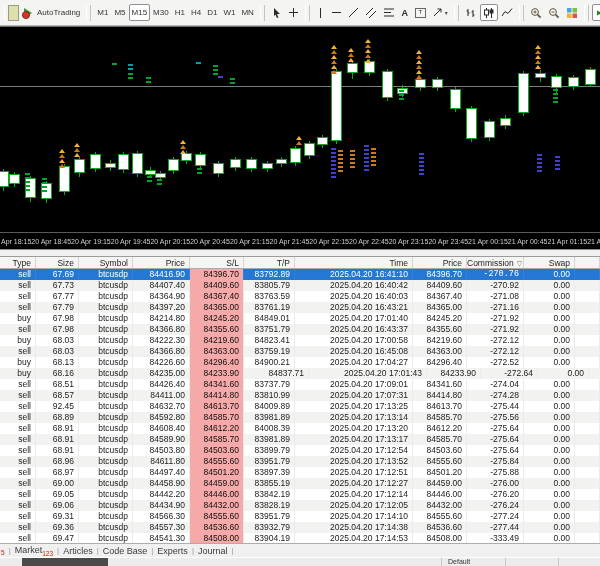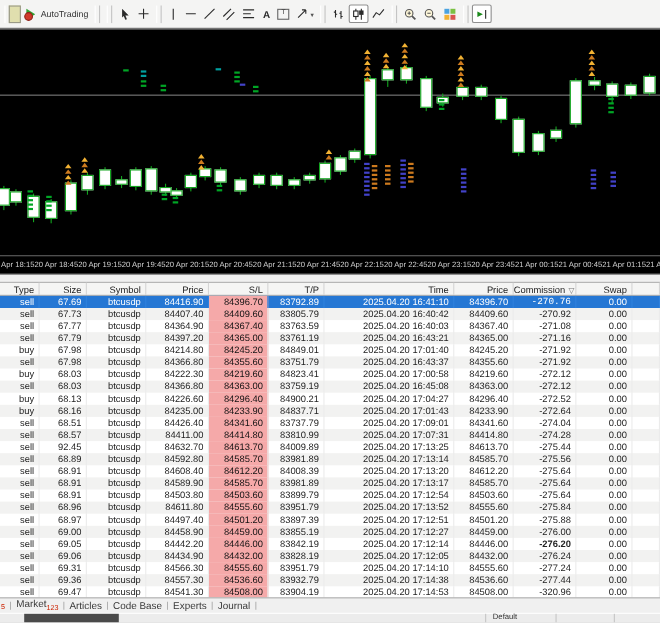--- a/index.html
+++ b/index.html
@@ -78,20 +78,31 @@
     <span class="tb-grip"></span>
     <span class="tb-partial"></span>
     <button class="tb-btn">
       <span class="at-ico">
           <span class="tri"></span>
           <span class="dot"></span>
         </span>
       <span>AutoTrading</span>
     </button>
     <span class="tb-grip"></span>
+    <span id="tf-group" style="display:inline-flex;align-items:center;">
+        <button class="tb-btn">M1</button>
+        <button class="tb-btn">M5</button>
+        <button class="tb-btn pressed">M15</button>
+        <button class="tb-btn">M30</button>
+        <button class="tb-btn">H1</button>
+        <button class="tb-btn">H4</button>
+        <button class="tb-btn">D1</button>
+        <button class="tb-btn">W1</button>
+        <button class="tb-btn">MN</button>
+      </span>
     <span class="tb-grip"></span>
     <span id="tool-group" style="display:inline-flex;align-items:center;">
         <button class="tb-btn">
           <svg width="11" height="12">
             <path d="M3 1 L9 7 L6 7 L7.4 10.4 L5.9 11 L4.5 7.6 L3 9 Z" fill="#2b2b2b"></path>
           </svg>
         </button>
         <button class="tb-btn">
           <svg width="11" height="11">
             <path d="M5.5 1 V10 M1 5.5 H10" stroke="#2b2b2b" stroke-width="1"></path>
@@ -538,21 +549,21 @@
         <div class="td" style="width: 57px;">-272.52</div>
         <div class="td" style="width: 51px;">0.00</div>
         <div class="td" style="width: 25px;"></div>
       </div>
       <div class="tr odd">
         <div class="td" style="width: 36px;">buy</div>
         <div class="td" style="width: 43px;">68.16</div>
         <div class="td" style="width: 54px;">btcusdp</div>
         <div class="td" style="width: 57px;">84235.00</div>
         <div class="td sl" style="width: 54px;">84233.90</div>
-        <div class="td" style="width: 51px;">84837.71</div>
+        <div class="td" style="width: 51px; margin-left: 14px;">84837.71</div>
         <div class="td" style="width: 118px;">2025.04.20 17:01:43</div>
         <div class="td" style="width: 54px;">84233.90</div>
         <div class="td" style="width: 57px;">-272.64</div>
         <div class="td" style="width: 51px;">0.00</div>
         <div class="td" style="width: 25px;"></div>
       </div>
       <div class="tr">
         <div class="td" style="width: 36px;">sell</div>
         <div class="td" style="width: 43px;">68.51</div>
         <div class="td" style="width: 54px;">btcusdp</div>
@@ -684,21 +695,21 @@
       </div>
       <div class="tr">
         <div class="td" style="width: 36px;">sell</div>
         <div class="td" style="width: 43px;">69.05</div>
         <div class="td" style="width: 54px;">btcusdp</div>
         <div class="td" style="width: 57px;">84442.20</div>
         <div class="td sl" style="width: 54px;">84446.00</div>
         <div class="td" style="width: 51px;">83842.19</div>
         <div class="td" style="width: 118px;">2025.04.20 17:12:14</div>
         <div class="td" style="width: 54px;">84446.00</div>
-        <div class="td" style="width: 57px; font-weight: bold;">-276.20</div>
+        <div class="td" style="width: 57px;">-276.20</div>
         <div class="td" style="width: 51px;">0.00</div>
         <div class="td" style="width: 25px;"></div>
       </div>
       <div class="tr odd">
         <div class="td" style="width: 36px;">sell</div>
         <div class="td" style="width: 43px;">69.06</div>
         <div class="td" style="width: 54px;">btcusdp</div>
         <div class="td" style="width: 57px;">84434.90</div>
         <div class="td sl" style="width: 54px;">84432.00</div>
         <div class="td" style="width: 51px;">83828.19</div>
@@ -736,21 +747,21 @@
       </div>
       <div class="tr">
         <div class="td" style="width: 36px;">sell</div>
         <div class="td" style="width: 43px;">69.47</div>
         <div class="td" style="width: 54px;">btcusdp</div>
         <div class="td" style="width: 57px;">84541.30</div>
         <div class="td sl" style="width: 54px;">84508.00</div>
         <div class="td" style="width: 51px;">83904.19</div>
         <div class="td" style="width: 118px;">2025.04.20 17:14:53</div>
         <div class="td" style="width: 54px;">84508.00</div>
-        <div class="td" style="width: 57px;">-320.96</div>
+        <div class="td" style="width: 57px;">-333.49</div>
         <div class="td" style="width: 51px;">0.00</div>
         <div class="td" style="width: 25px;"></div>
       </div>
     </div>
 
   <div class="tabs" id="tabs">
       <span class="lead-badge">5</span>
       <span class="tabsep">|</span>
       <span class="tab">Market<sub>123</sub></span>
       <span class="tabsep">|</span>

